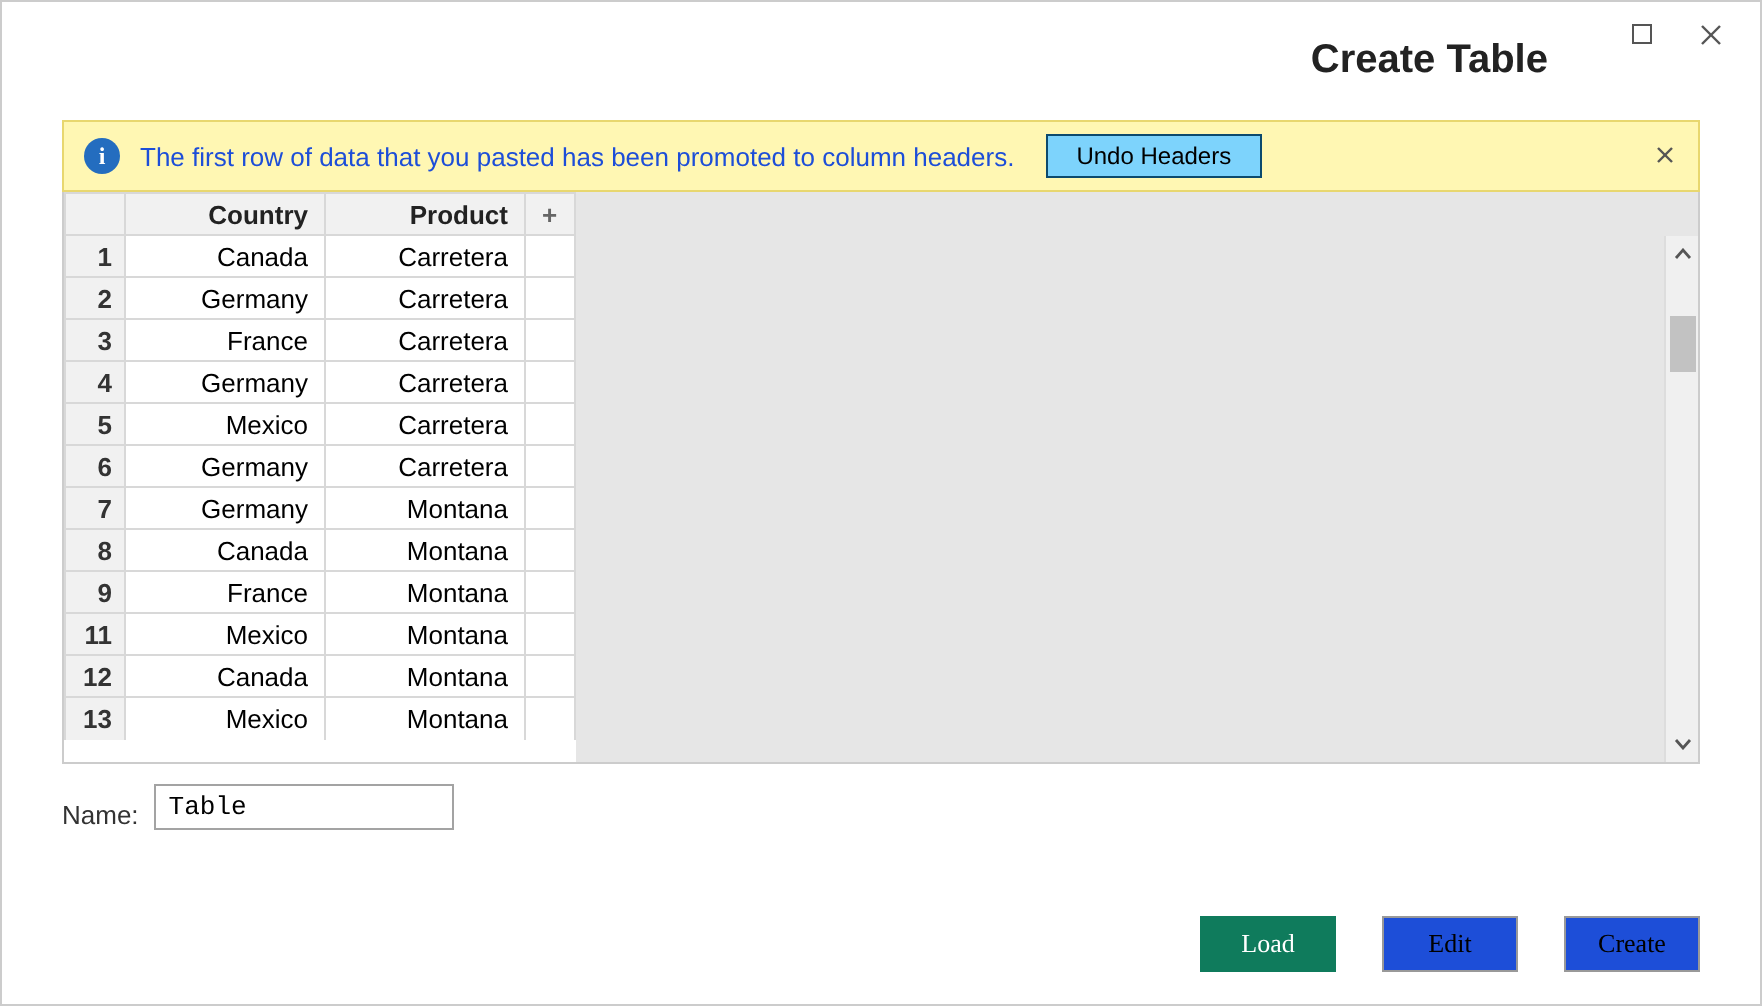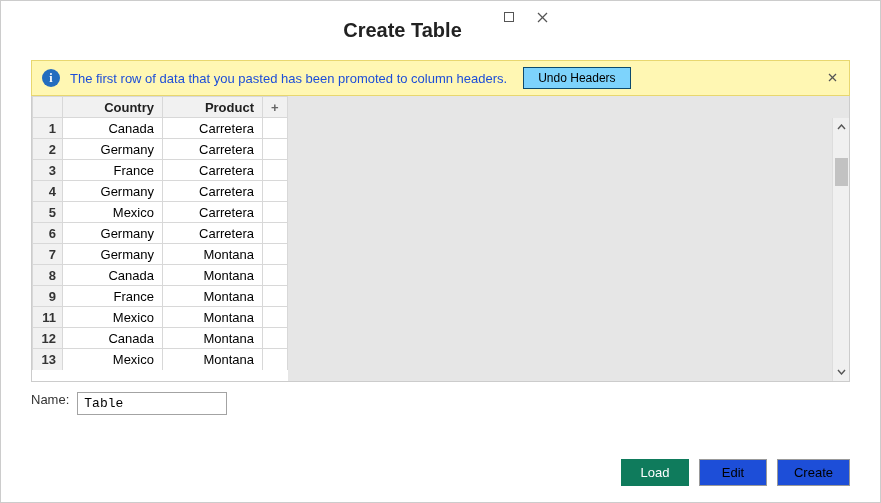--- a/index.html
+++ b/index.html
@@ -17,21 +17,21 @@
       height: 503px;
       background: #fff;
       border: 1px solid #ccc;
       box-shadow: 0 2px 10px rgba(0,0,0,0.15);
       display: flex;
       flex-direction: column;
       position: relative;
     }
     .titlebar {
       display: flex;
-      justify-content: center;
+      justify-content: flex-end;
       align-items: flex-start;
       padding: 0;
     }
     .title {
       font-size: 20px;
       font-weight: 600;
       padding: 18px 30px 10px 30px;
       color: #222;
     }
     .win-controls {
@@ -171,41 +171,42 @@
     .scroll-thumb {
       position: absolute;
       top: 40px;
       width: 13px;
       height: 28px;
       background: #c2c2c2;
       left: 2px;
     }
     .name-row {
       display: flex;
-      align-items: flex-start;
+      align-items: flex-end;
       gap: 8px;
       padding: 10px 30px 0 30px;
     }
     .name-label {
       font-size: 13px;
       color: #333;
     }
     .name-input {
       border: 1px solid #a3a3a3;
       padding: 3px 6px;
       font-size: 13px;
       width: 150px;
       font-family: Liberation Mono, monospace;
     }
     .footer {
       position: absolute;
       bottom: 16px;
       right: 30px;
       display: flex;
-      gap: 10px;
+      gap: 23px;
+      font-family: Liberation Serif, serif;
     }
     .btn {
       min-width: 68px;
       padding: 5px 16px;
       font-size: 13px;
       border: 1px solid #999;
       background: #1d4ed8;
       cursor: pointer;
       font-family: inherit;
     }

